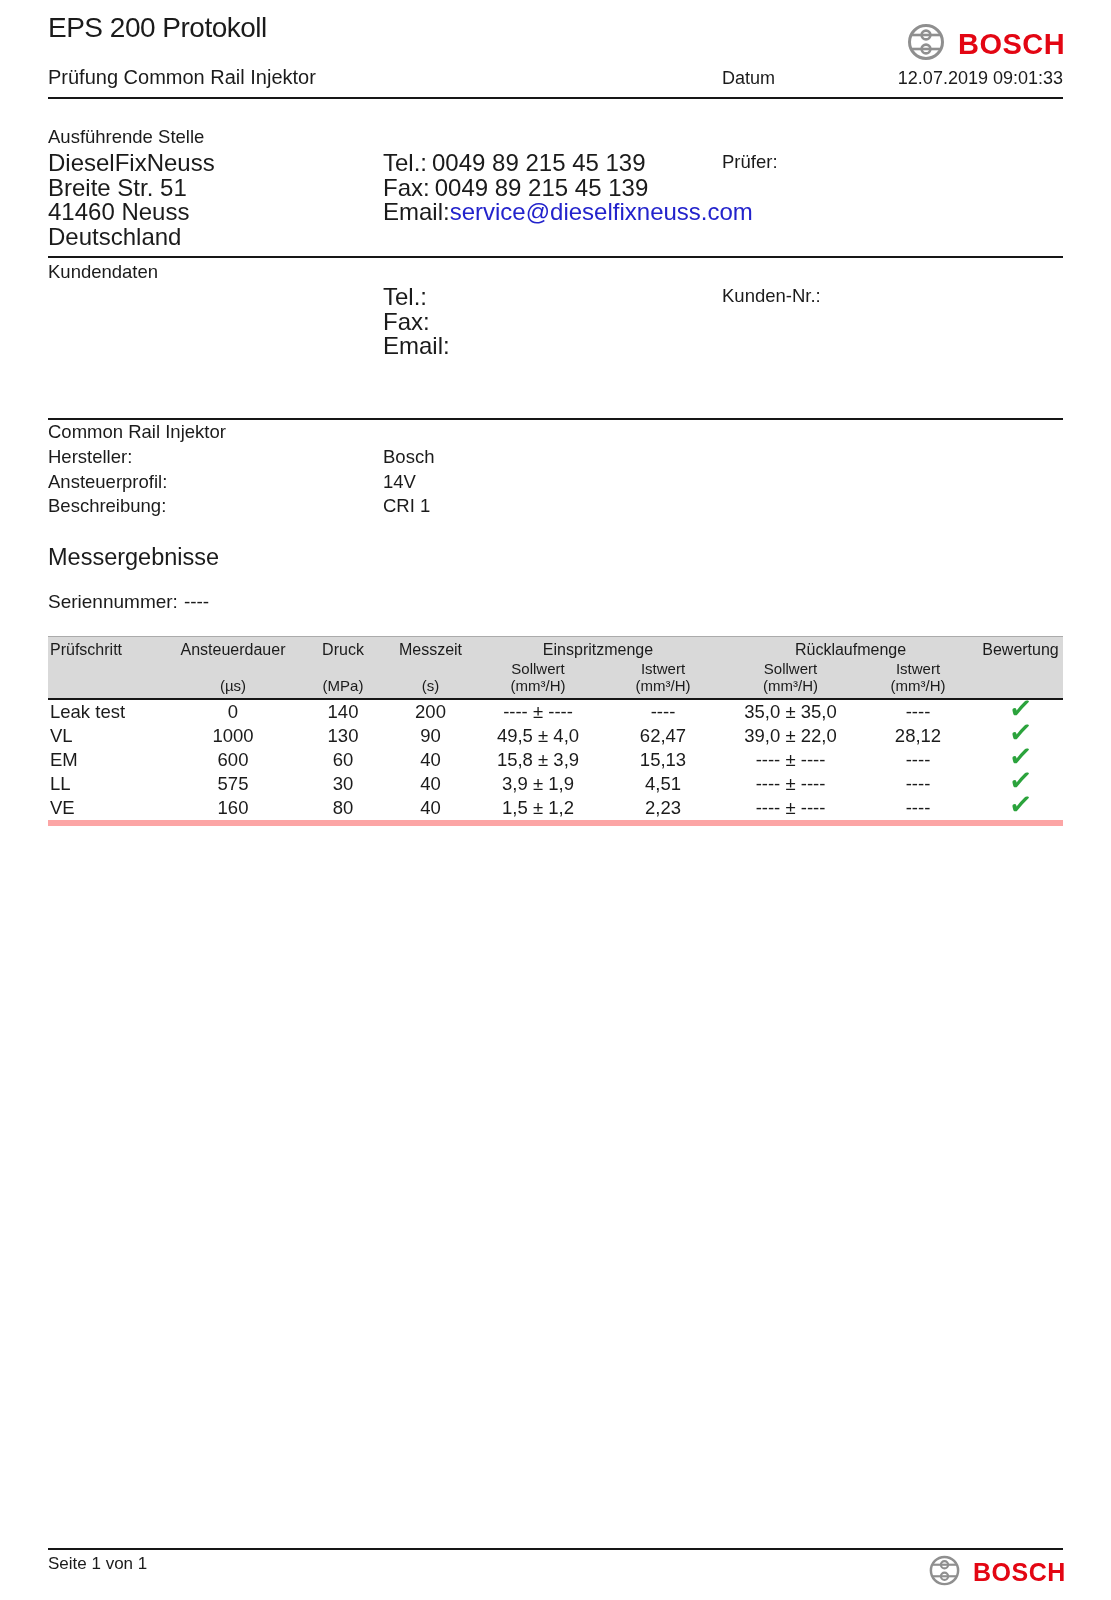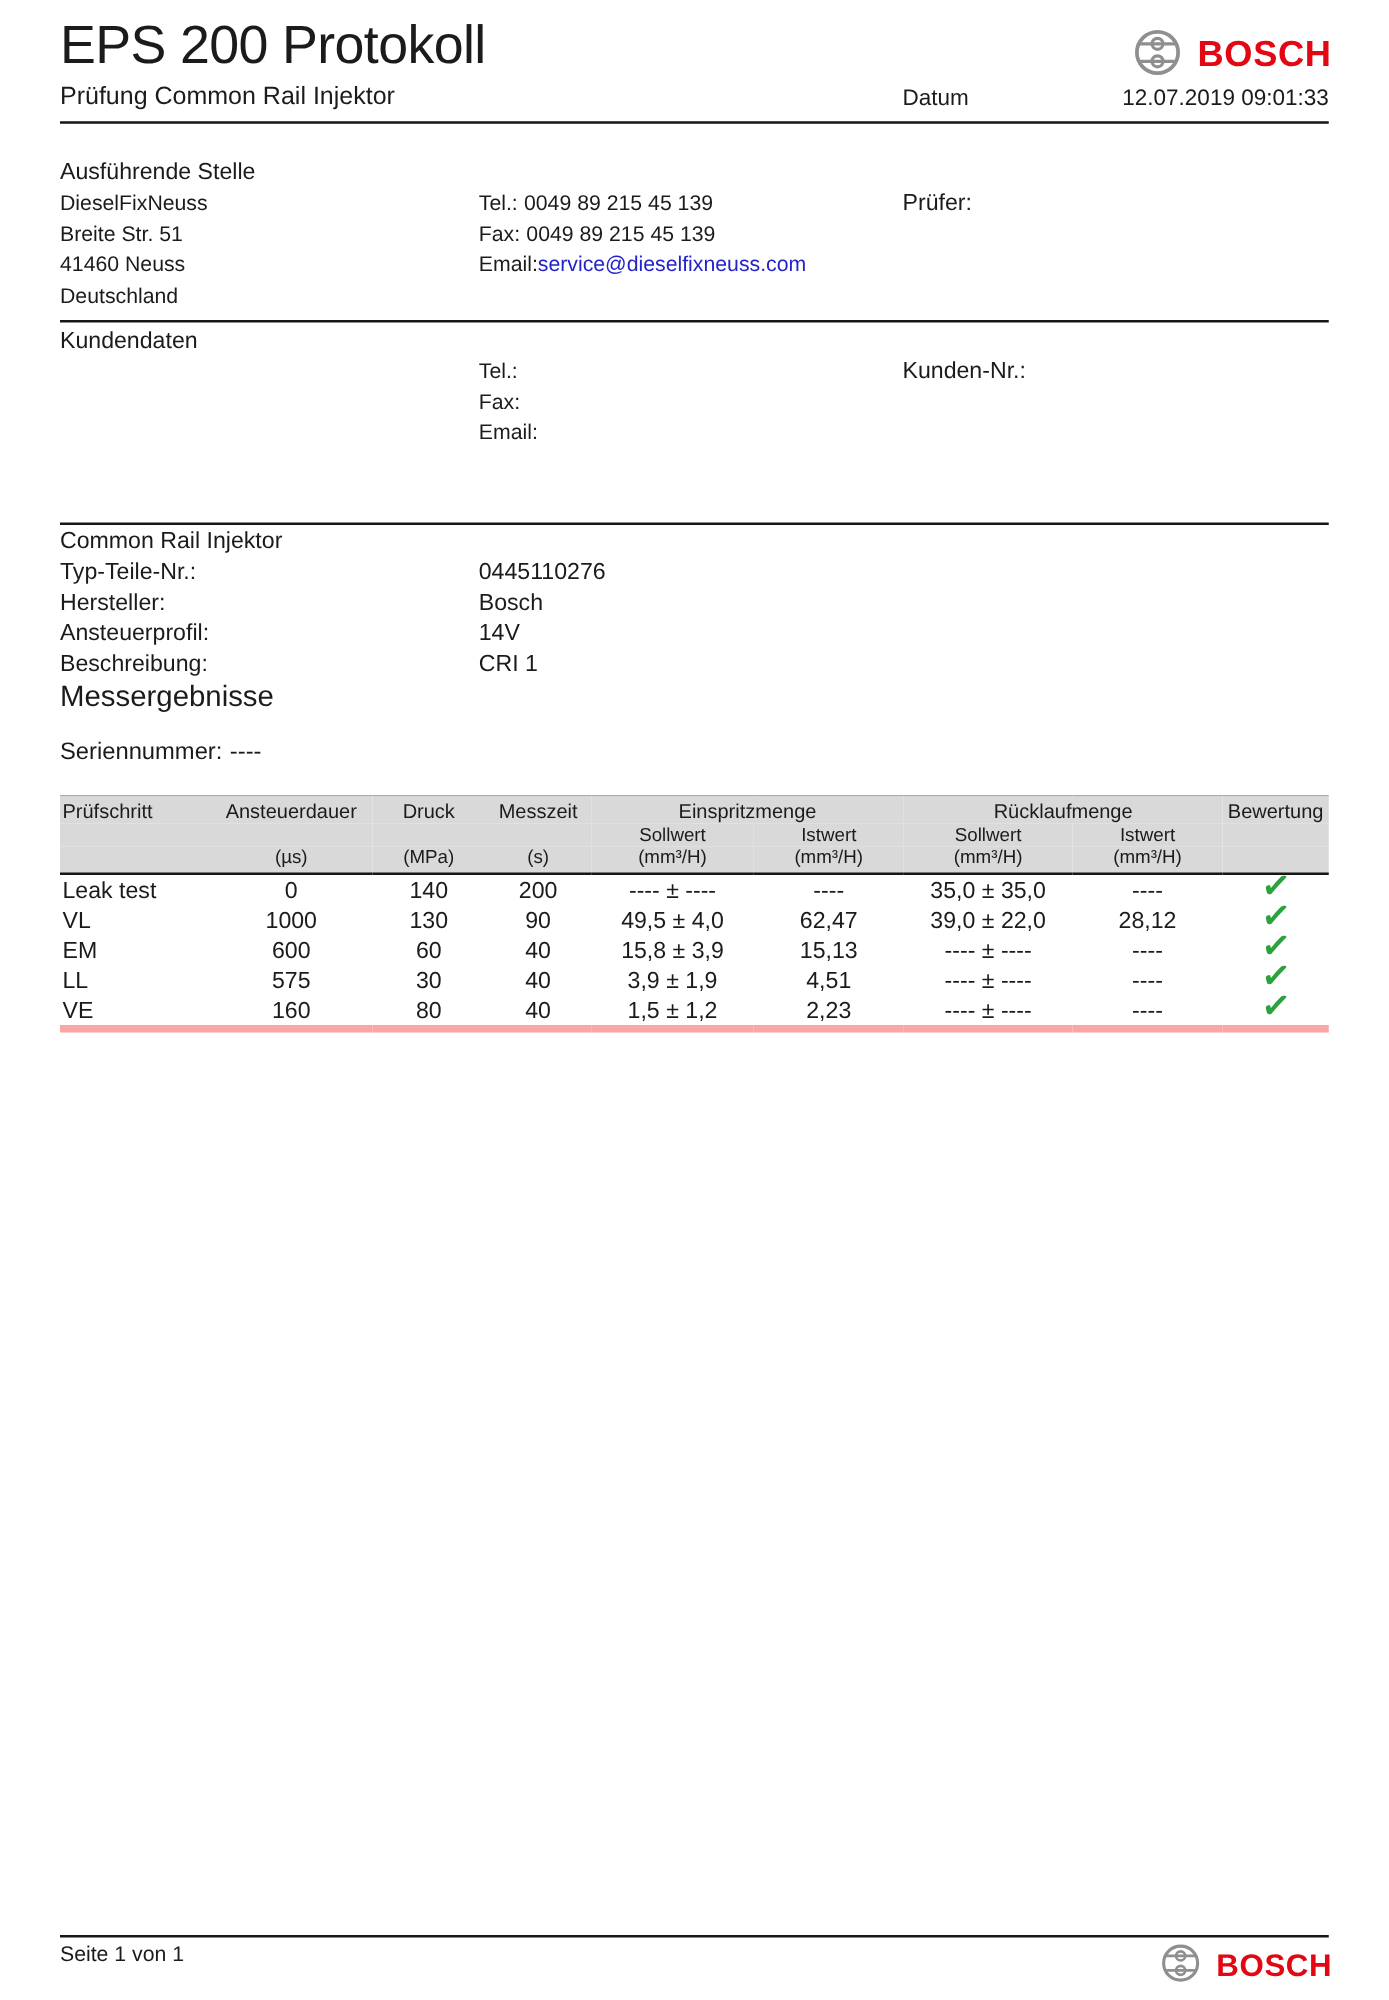--- a/index.html
+++ b/index.html
@@ -3,42 +3,42 @@
 <meta charset="utf-8">
 <style>
   html,body{margin:0;padding:0;background:#ffffff;}
   .page{
     position:relative; width:1111px; height:1600px; background:#ffffff;
     font-family:"Liberation Sans", sans-serif; color:#1b1b1b; overflow:hidden;
   }
   .abs{position:absolute;}
 
   
-  .doc-title{left:48px; top:12px; font-size:43px; letter-spacing:-0.5px;}
+  .doc-title{left:48px; top:12px; font-size:28px; letter-spacing:-0.5px;}
   .doc-subtitle{left:48px; top:66px; font-size:20px;}
   .datum-label{left:722px; top:68px; font-size:18px;}
   .datum-value{right:48px; top:68px; font-size:18px;text-align:right;}
   .rule{left:48px; width:1015px; height:2px; background:#161616;}
   .rule-header{top:97px;}
   .rule-kunden{top:256px;}
   .rule-injektor{top:418px;}
   .rule-footer{top:1548px;}
 
   .bosch-logo{display:flex; align-items:center; gap:12px;}
   .logo-top{left:906px; top:22px;}
   .logo-bottom{left:928px; top:1554px;}
   .bosch-word{font-weight:bold; color:#e30613; letter-spacing:0.5px;}
   .logo-top .bosch-word{font-size:29px;}
   .logo-bottom .bosch-word{font-size:25px;}
   .logo-top svg{width:40px;height:40px;}
   .logo-bottom svg{width:33px;height:33px;}
 
   
   .sec-heading{font-size:18.5px;}
-  .lines{font-size:17px; line-height:24.5px;}
+  .lines{font-size:24px; line-height:24.5px;}
   .contact-line .lbl{margin-right:5px;}
   a.email-link{color:#2323cc; text-decoration:none;}
 
   .exec-heading{left:48px; top:126px;}
   .exec-address{left:48px; top:151px;}
   .exec-contact{left:383px; top:151px;}
   .exec-pruefer{left:722px; top:151px; font-size:18.5px;}
 
   .kunden-heading{left:48px; top:261px;}
   .kunden-contact{left:383px; top:285px;}
@@ -130,24 +130,20 @@
     <div>Email:</div>
   </div>
 
   <div class="abs kunden-nr">Kunden-Nr.:</div>
 
   <div class="abs rule rule-injektor"></div>
 
   <div class="abs sec-heading inj-heading">Common Rail Injektor</div>
 
   <div class="abs inj-rows">
-    <div class="inj-row">
-      <span class="lbl">Typ-Teile-Nr.:</span>
-        <span>0445110276</span>
-    </div>
     <div class="inj-row">
       <span class="lbl">Hersteller:</span>
         <span>Bosch</span>
     </div>
     <div class="inj-row">
       <span class="lbl">Ansteuerprofil:</span>
         <span>14V</span>
     </div>
     <div class="inj-row">
       <span class="lbl">Beschreibung:</span>

